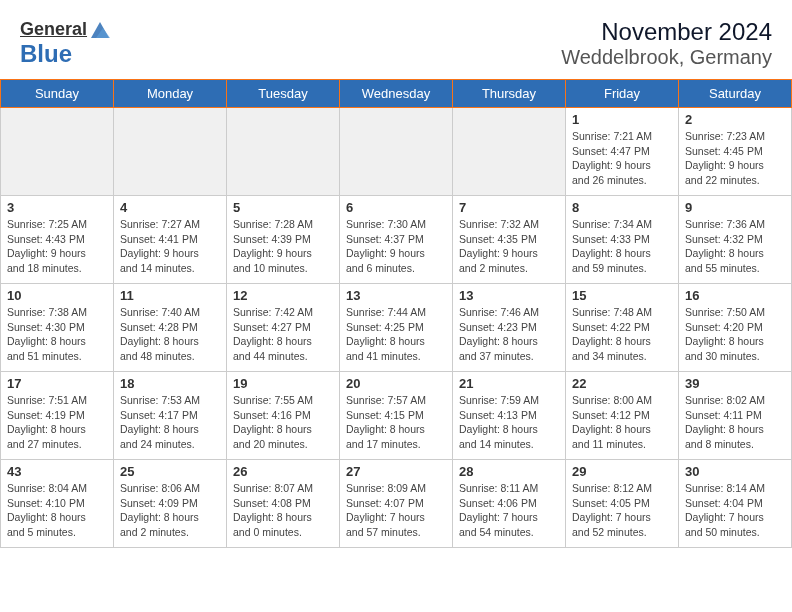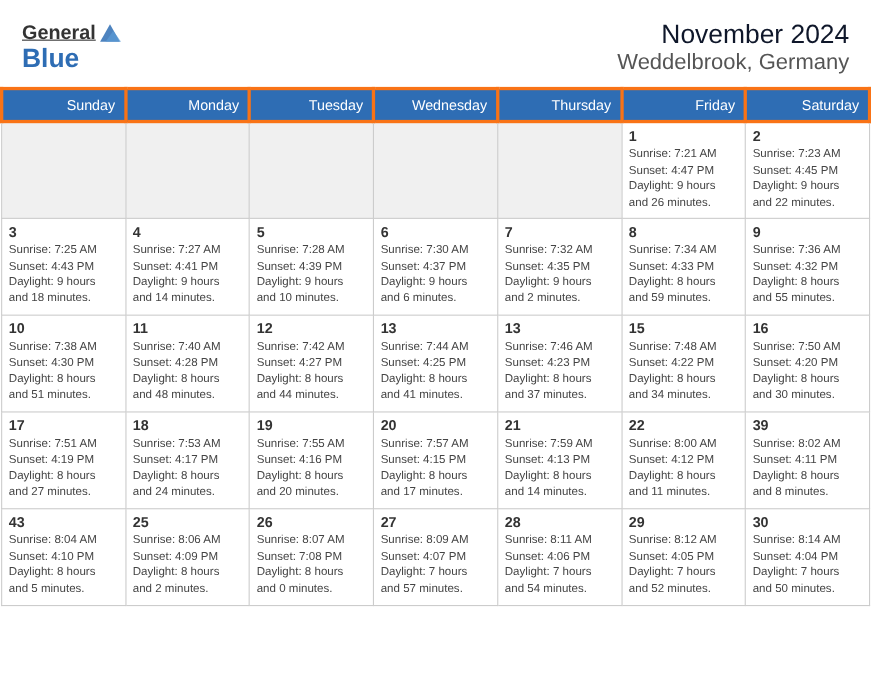--- a/index.html
+++ b/index.html
@@ -11,21 +11,21 @@
     .logo-text { display: flex; align-items: center; }
     .logo-general { font-size: 18px; font-weight: bold; color: #333; text-decoration: underline; }
     .logo-blue { font-size: 24px; font-weight: bold; color: #2e6db4; }
     .logo-icon { width: 22px; height: 22px; margin-left: 2px; }
     
     .title-block { text-align: right; }
     .month-title { font-size: 24px; font-weight: 300; color: #0f172a; }
     .location { font-size: 20px; color: #555; font-weight: 300; }
     
     .calendar { width: 100%; border-collapse: collapse; }
-    .calendar th { background: #2e6db4; color: white; text-align: right; padding: 6px 8px; font-size: 13px; font-weight: normal; border: 3px solid #f97316; }
+    .calendar th { background: #2e6db4; color: white; text-align: center; padding: 6px 8px; font-size: 13px; font-weight: normal; border: 1px solid #f97316; }
     .calendar td { border: 1px solid #ccc; vertical-align: top; padding: 4px 6px; font-size: 11px; color: #333; width: 113px; min-height: 80px; }
     .calendar td.shaded { background: #f0f0f0; }
     .day-num { font-size: 13px; font-weight: bold; color: #333; display: block; margin-bottom: 2px; }
     .day-info { line-height: 1.4; color: #444; font-size: 10.5px; }
     tr.cal-row td { height: 88px; }
   </style>
 </head>
 <body>
 
 <div class="header">
@@ -245,21 +245,21 @@
         <td>
           <span class="day-num">25</span>
           <div class="day-info" style="white-space: pre-line;">Sunrise: 8:06 AM
 Sunset: 4:09 PM
 Daylight: 8 hours
 and 2 minutes.</div>
         </td>
         <td>
           <span class="day-num">26</span>
           <div class="day-info" style="white-space: pre-line;">Sunrise: 8:07 AM
-Sunset: 7:08 PM
+Sunset: 4:08 PM
 Daylight: 8 hours
 and 0 minutes.</div>
         </td>
         <td>
           <span class="day-num">27</span>
           <div class="day-info" style="white-space: pre-line;">Sunrise: 8:09 AM
 Sunset: 4:07 PM
 Daylight: 7 hours
 and 57 minutes.</div>
         </td>

